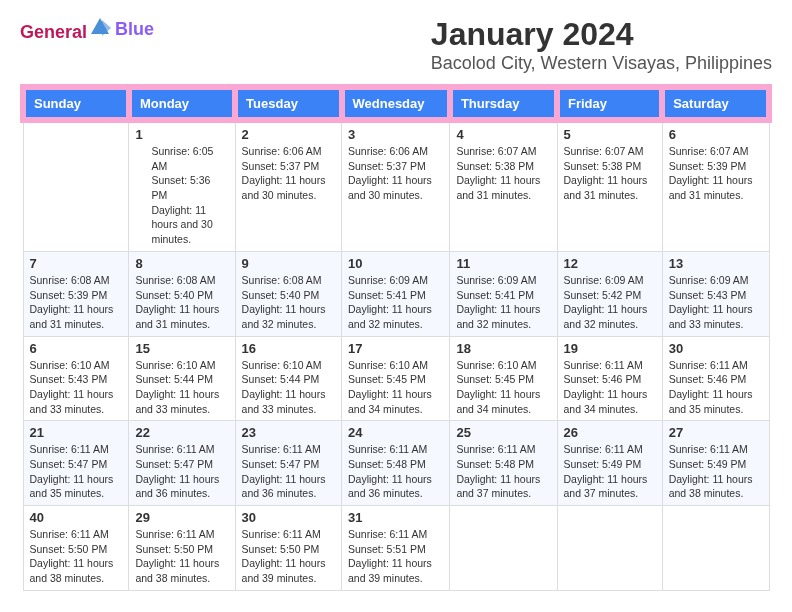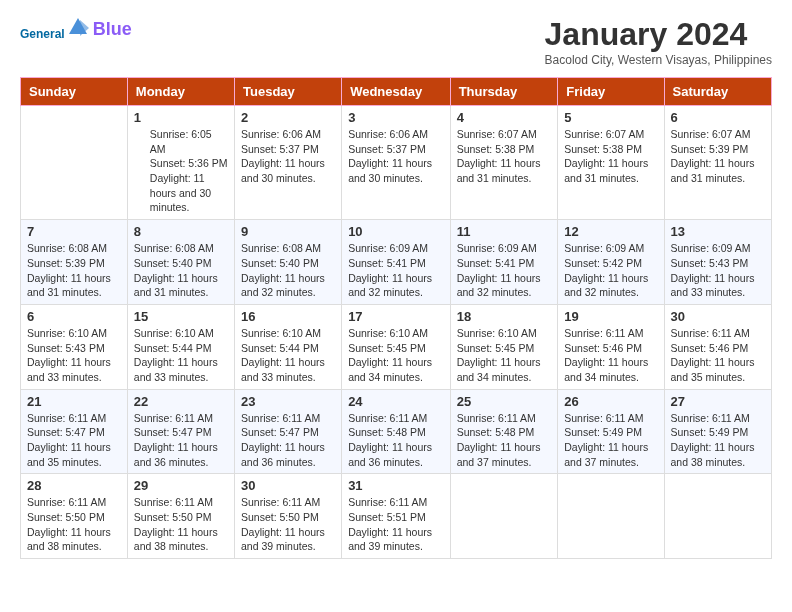--- a/index.html
+++ b/index.html
@@ -15,57 +15,57 @@
       justify-content: space-between;
       align-items: flex-start;
       margin-bottom: 10px;
     }
     .logo {
       display: flex;
       align-items: center;
       gap: 2px;
     }
     .logo-text-general {
-      font-size: 12px;
+      font-size: 18px;
       font-weight: bold;
-      color: #0369a1;
+      color: #be185d;
     }
     .logo-text-blue {
       font-size: 18px;
       font-weight: bold;
       color: #8b5cf6;
     }
     .logo-icon {
       width: 22px;
       height: 22px;
       margin-left: 2px;
     }
     .title-area {
     }
     .month-title {
       font-size: 32px;
       font-weight: bold;
       color: #333;
     }
     .location-title {
-      font-size: 12px;
+      font-size: 18px;
       color: #555;
     }
     .calendar {
       width: 100%;
       border-collapse: collapse;
       border: 1px solid #ccc;
     }
     .calendar th {
-      background-color: #c2410c;
+      background-color: #3b82f6;
       color: #fff;
       text-align: left;
       padding: 6px 8px;
       font-size: 13px;
-      border: 1px solid #f9a8d4;
+      border: 6px solid #f9a8d4;
       margin-top: 20px;
     }
     .calendar td {
       vertical-align: top;
       padding: 4px 6px;
       border: 1px solid #ddd;
       width: 110px;
       min-height: 80px;
       background: #fff;
       font-size: 11px;
@@ -289,21 +289,21 @@
         </td>
         <td>
           <span class="day-number">27</span>
           <div class="day-info" style="white-space: pre-line;">Sunrise: 6:11 AM
 Sunset: 5:49 PM
 Daylight: 11 hours and 38 minutes.</div>
         </td>
       </tr>
       <tr>
         <td>
-          <span class="day-number">28</span>
+          <span class="day-number">40</span>
           <div class="day-info" style="white-space: pre-line;">Sunrise: 6:11 AM
 Sunset: 5:50 PM
 Daylight: 11 hours and 38 minutes.</div>
         </td>
         <td>
           <span class="day-number">29</span>
           <div class="day-info" style="white-space: pre-line;">Sunrise: 6:11 AM
 Sunset: 5:50 PM
 Daylight: 11 hours and 38 minutes.</div>
         </td>

